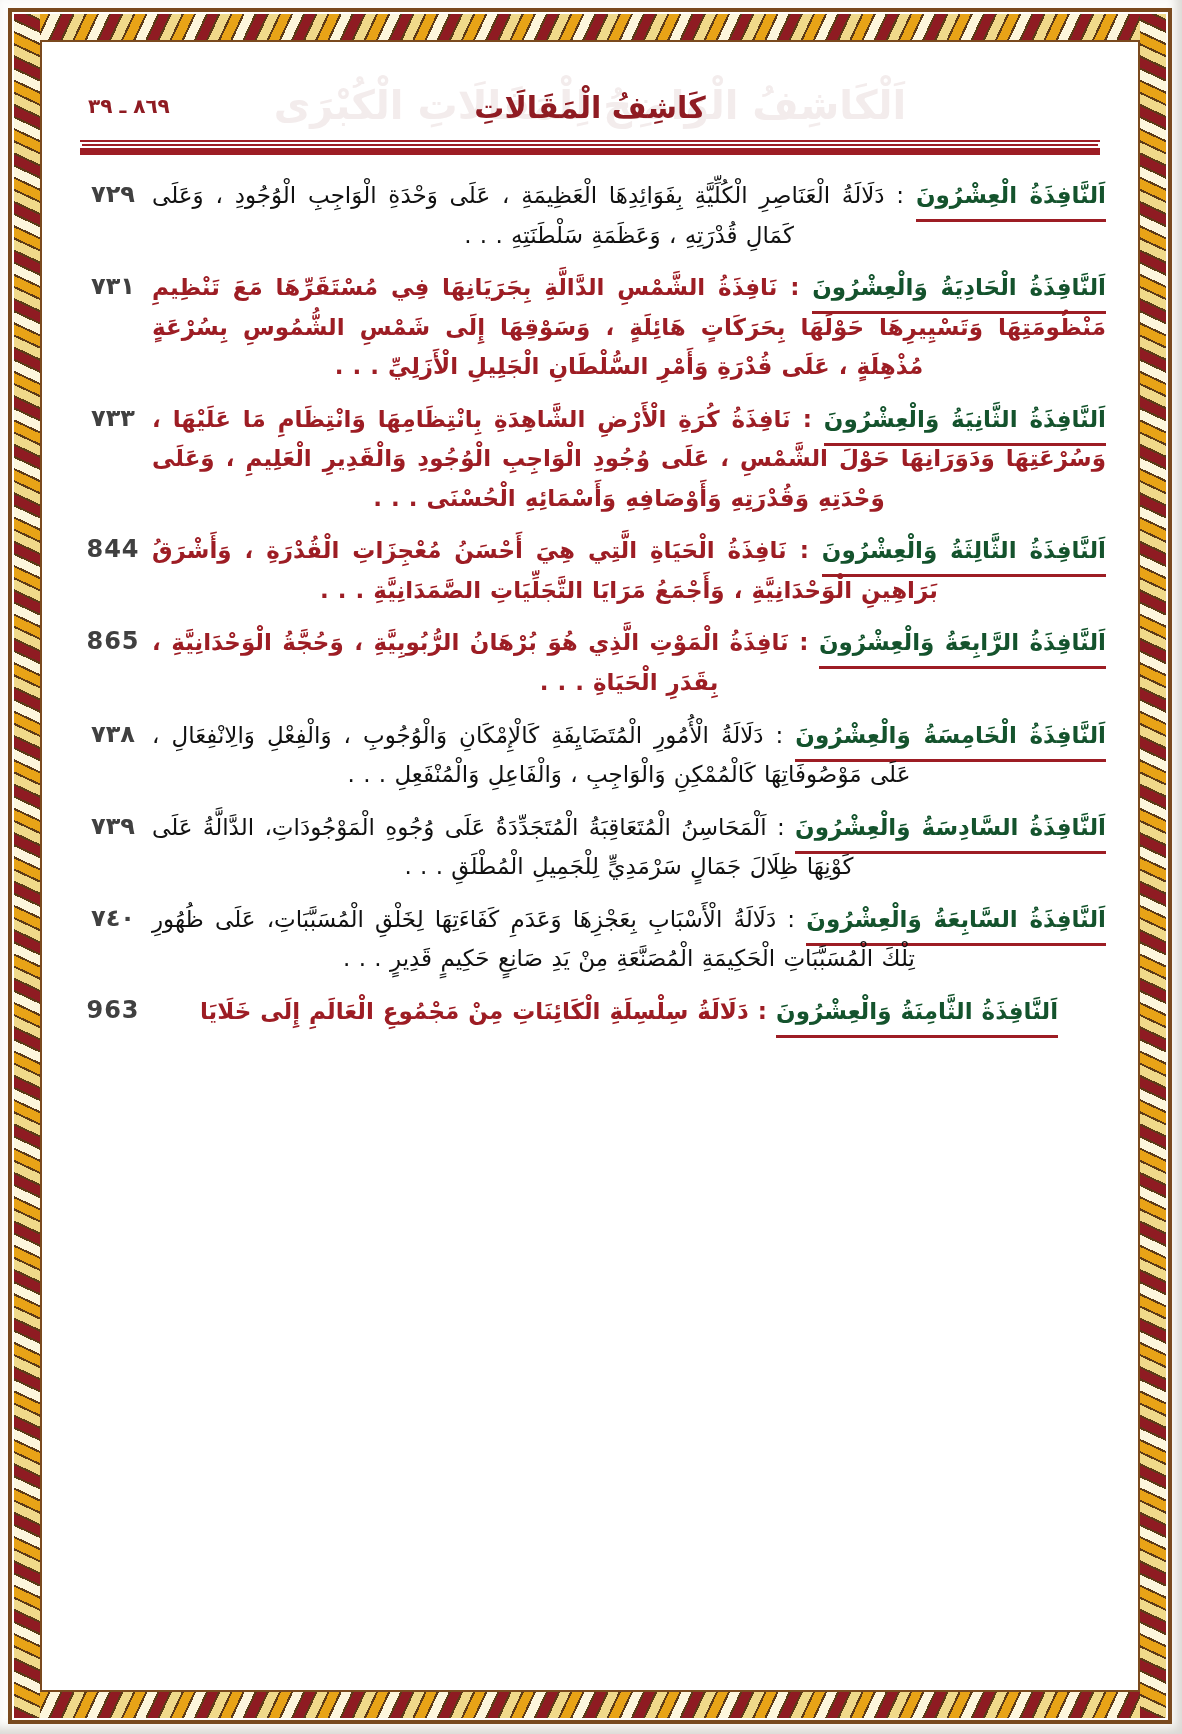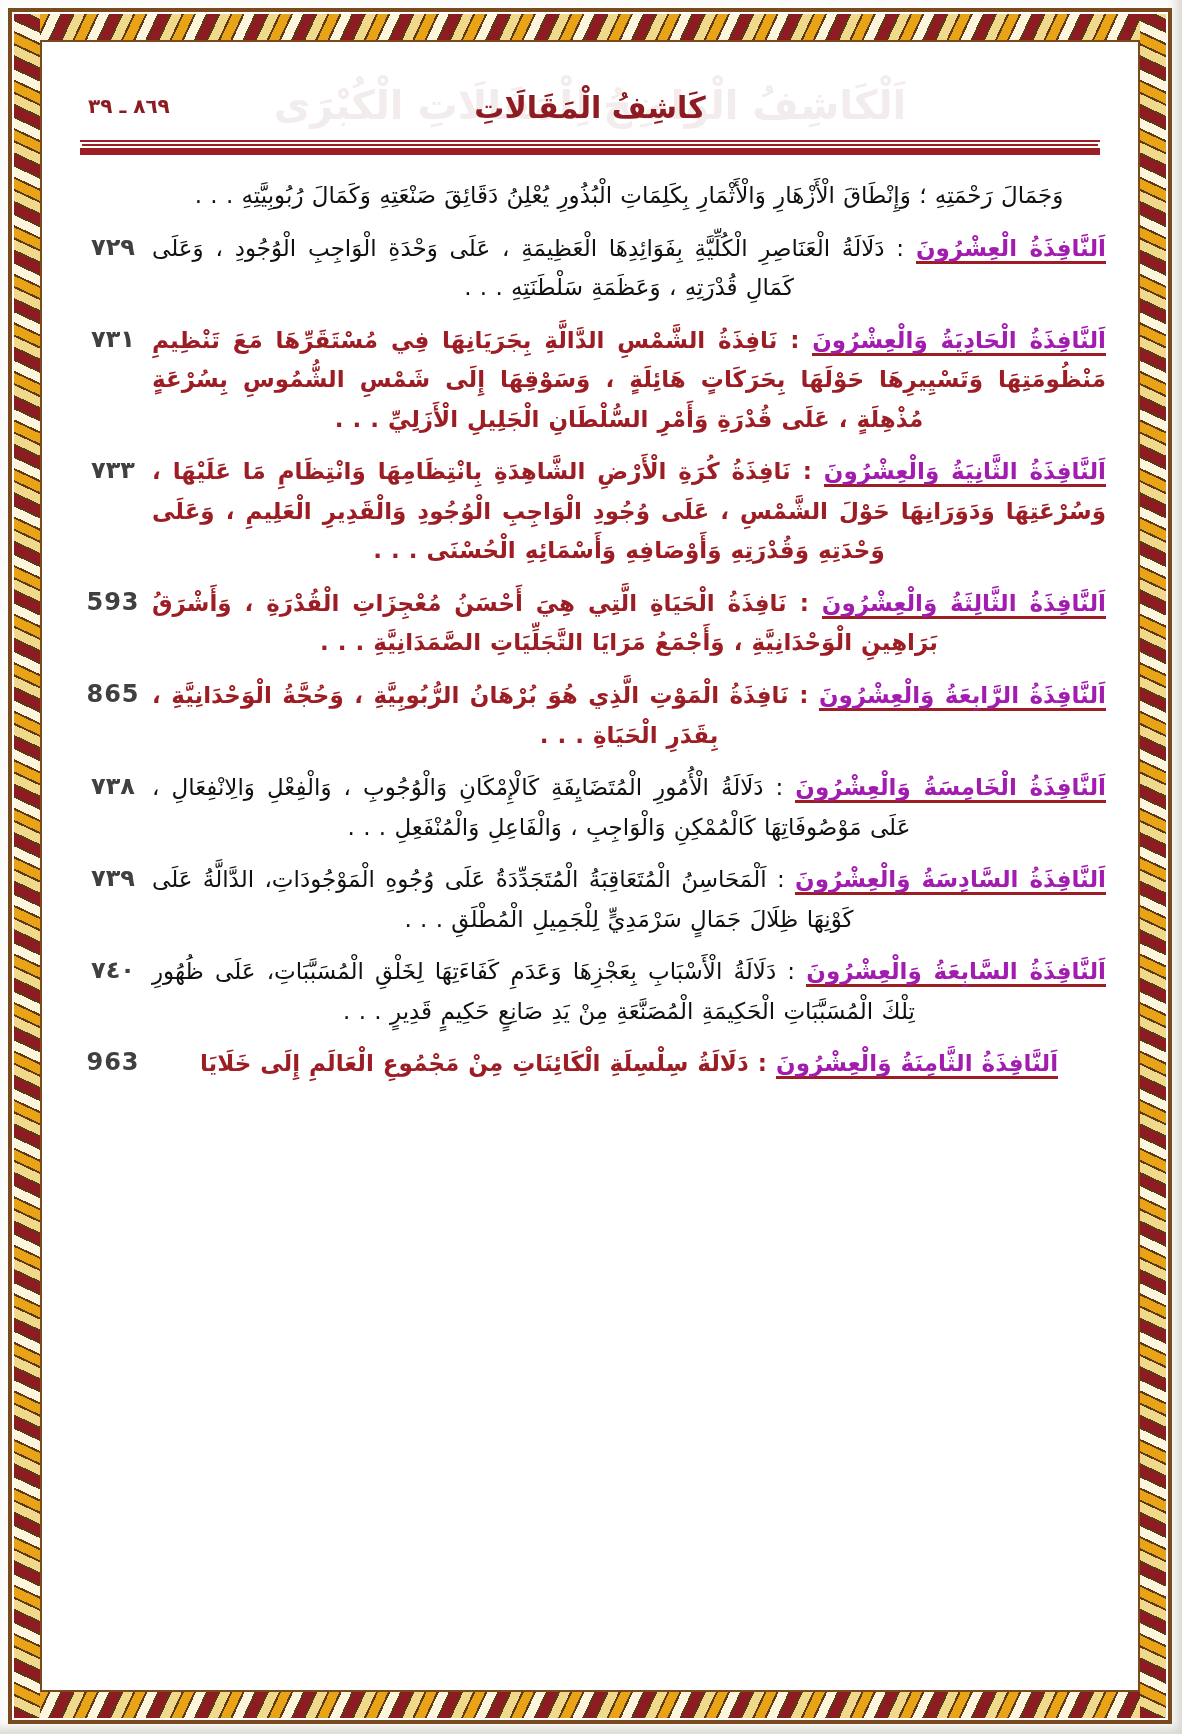--- a/index.html
+++ b/index.html
@@ -165,24 +165,24 @@
     line-height:1.72;
     color:#111111;
     text-align:justify;
     text-align-last:center;
     direction:rtl;
     word-spacing:1px;
   }
   .para.nonum .para-num{visibility:hidden;}
 
   .heading{
-    color:#a21caf;
+    color:#14532d;
     font-weight:bold;
     border-bottom:3px solid #9d1d24;
-    padding-bottom:0;
+    padding-bottom:11px;
   }
   .allred .para-body{color:#9d1d24;font-weight:bold;}
   .allred .heading{border-bottom:3px solid #9d1d24;margin-top:20px;}
 </style>
 </head>
 <body>
 
 <div class="page">
 
   <div class="frame-outer"></div>
@@ -196,39 +196,35 @@
 
     <div class="header">
       <div class="watermark">اَلْكَاشِفُ الْوَاضِحُ لِلْمَقَالَاتِ الْكُبْرَى</div>
       <div class="head-title">كَاشِفُ الْمَقَالَاتِ</div>
       <div class="head-page">٨٦٩ ـ ٣٩</div>
       <div class="head-rule-thin"></div>
       <div class="head-rule"></div>
     </div>
 
     <div class="body" id="body-list">
-        <div class="para nonum">
-          <div class="para-body"><span>وَجَمَالَ رَحْمَتِهِ ؛ وَإِنْطَاقَ الْأَزْهَارِ وَالْأَثْمَارِ بِكَلِمَاتِ الْبُذُورِ يُعْلِنُ دَقَائِقَ صَنْعَتِهِ وَكَمَالَ رُبُوبِيَّتِهِ . . .</span></div>
-          <div class="para-num"></div>
-        </div>
         <div class="para">
           <div class="para-body"><span class="heading">اَلنَّافِذَةُ الْعِشْرُونَ</span><span> : دَلَالَةُ الْعَنَاصِرِ الْكُلِّيَّةِ بِفَوَائِدِهَا الْعَظِيمَةِ ، عَلَى وَحْدَةِ الْوَاجِبِ الْوُجُودِ ، وَعَلَى كَمَالِ قُدْرَتِهِ ، وَعَظَمَةِ سَلْطَنَتِهِ . . .</span></div>
           <div class="para-num">٧٢٩</div>
         </div>
         <div class="para allred">
           <div class="para-body"><span class="heading">اَلنَّافِذَةُ الْحَادِيَةُ وَالْعِشْرُونَ</span><span> : نَافِذَةُ الشَّمْسِ الدَّالَّةِ بِجَرَيَانِهَا فِي مُسْتَقَرِّهَا مَعَ تَنْظِيمِ مَنْظُومَتِهَا وَتَسْيِيرِهَا حَوْلَهَا بِحَرَكَاتٍ هَائِلَةٍ ، وَسَوْقِهَا إِلَى شَمْسِ الشُّمُوسِ بِسُرْعَةٍ مُذْهِلَةٍ ، عَلَى قُدْرَةِ وَأَمْرِ السُّلْطَانِ الْجَلِيلِ الْأَزَلِيِّ . . .</span></div>
           <div class="para-num">٧٣١</div>
         </div>
         <div class="para allred">
           <div class="para-body"><span class="heading">اَلنَّافِذَةُ الثَّانِيَةُ وَالْعِشْرُونَ</span><span> : نَافِذَةُ كُرَةِ الْأَرْضِ الشَّاهِدَةِ بِانْتِظَامِهَا وَانْتِظَامِ مَا عَلَيْهَا ، وَسُرْعَتِهَا وَدَوَرَانِهَا حَوْلَ الشَّمْسِ ، عَلَى وُجُودِ الْوَاجِبِ الْوُجُودِ وَالْقَدِيرِ الْعَلِيمِ ، وَعَلَى وَحْدَتِهِ وَقُدْرَتِهِ وَأَوْصَافِهِ وَأَسْمَائِهِ الْحُسْنَى . . .</span></div>
           <div class="para-num">٧٣٣</div>
         </div>
         <div class="para allred">
           <div class="para-body"><span class="heading">اَلنَّافِذَةُ الثَّالِثَةُ وَالْعِشْرُونَ</span><span> : نَافِذَةُ الْحَيَاةِ الَّتِي هِيَ أَحْسَنُ مُعْجِزَاتِ الْقُدْرَةِ ، وَأَشْرَقُ بَرَاهِينِ الْوَحْدَانِيَّةِ ، وَأَجْمَعُ مَرَايَا التَّجَلِّيَاتِ الصَّمَدَانِيَّةِ . . .</span></div>
-          <div class="para-num">593</div>
+          <div class="para-num">844</div>
         </div>
         <div class="para allred">
           <div class="para-body"><span class="heading">اَلنَّافِذَةُ الرَّابِعَةُ وَالْعِشْرُونَ</span><span> : نَافِذَةُ الْمَوْتِ الَّذِي هُوَ بُرْهَانُ الرُّبُوبِيَّةِ ، وَحُجَّةُ الْوَحْدَانِيَّةِ ، بِقَدَرِ الْحَيَاةِ . . .</span></div>
           <div class="para-num">865</div>
         </div>
         <div class="para">
           <div class="para-body"><span class="heading">اَلنَّافِذَةُ الْخَامِسَةُ وَالْعِشْرُونَ</span><span> : دَلَالَةُ الْأُمُورِ الْمُتَضَايِفَةِ كَالْإِمْكَانِ وَالْوُجُوبِ ، وَالْفِعْلِ وَالِانْفِعَالِ ، عَلَى مَوْصُوفَاتِهَا كَالْمُمْكِنِ وَالْوَاجِبِ ، وَالْفَاعِلِ وَالْمُنْفَعِلِ . . .</span></div>
           <div class="para-num">٧٣٨</div>
         </div>
         <div class="para">

